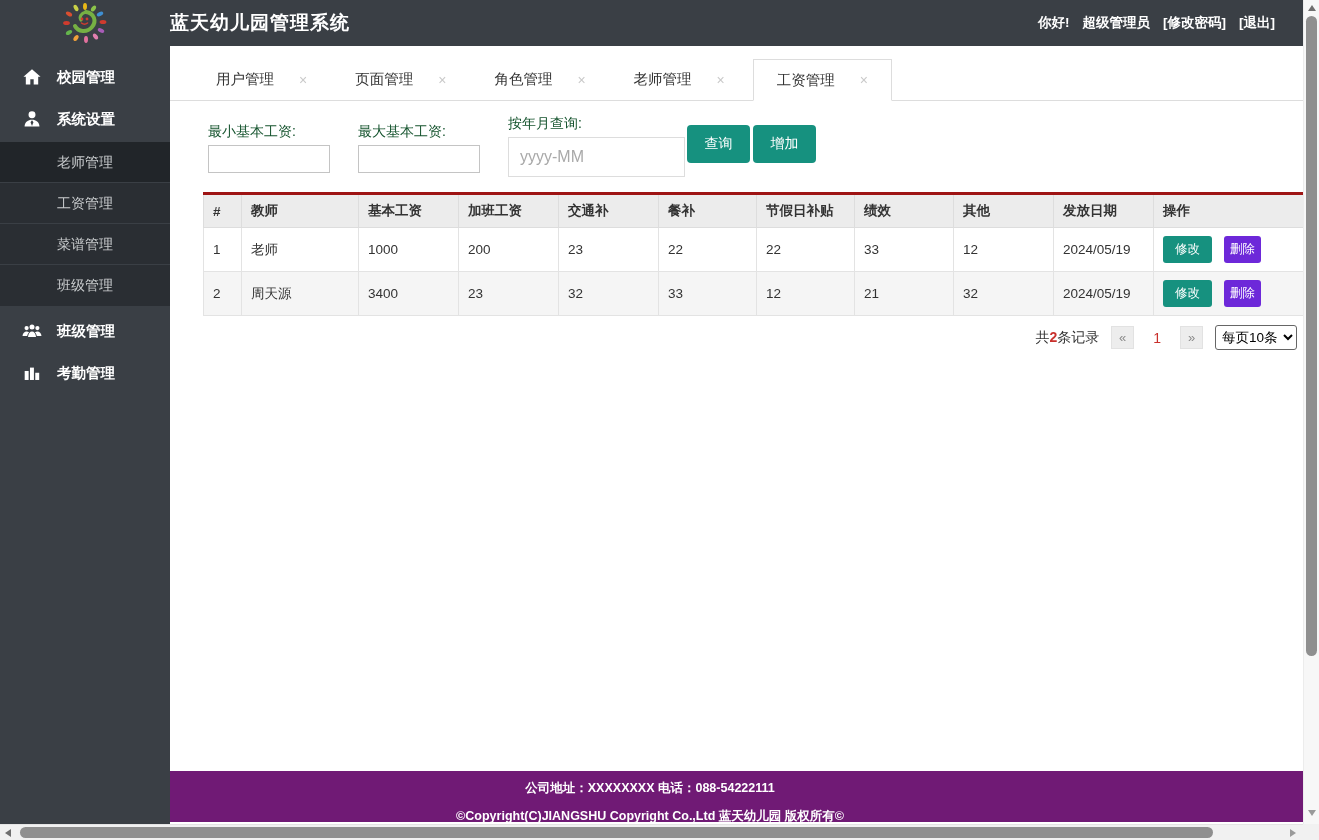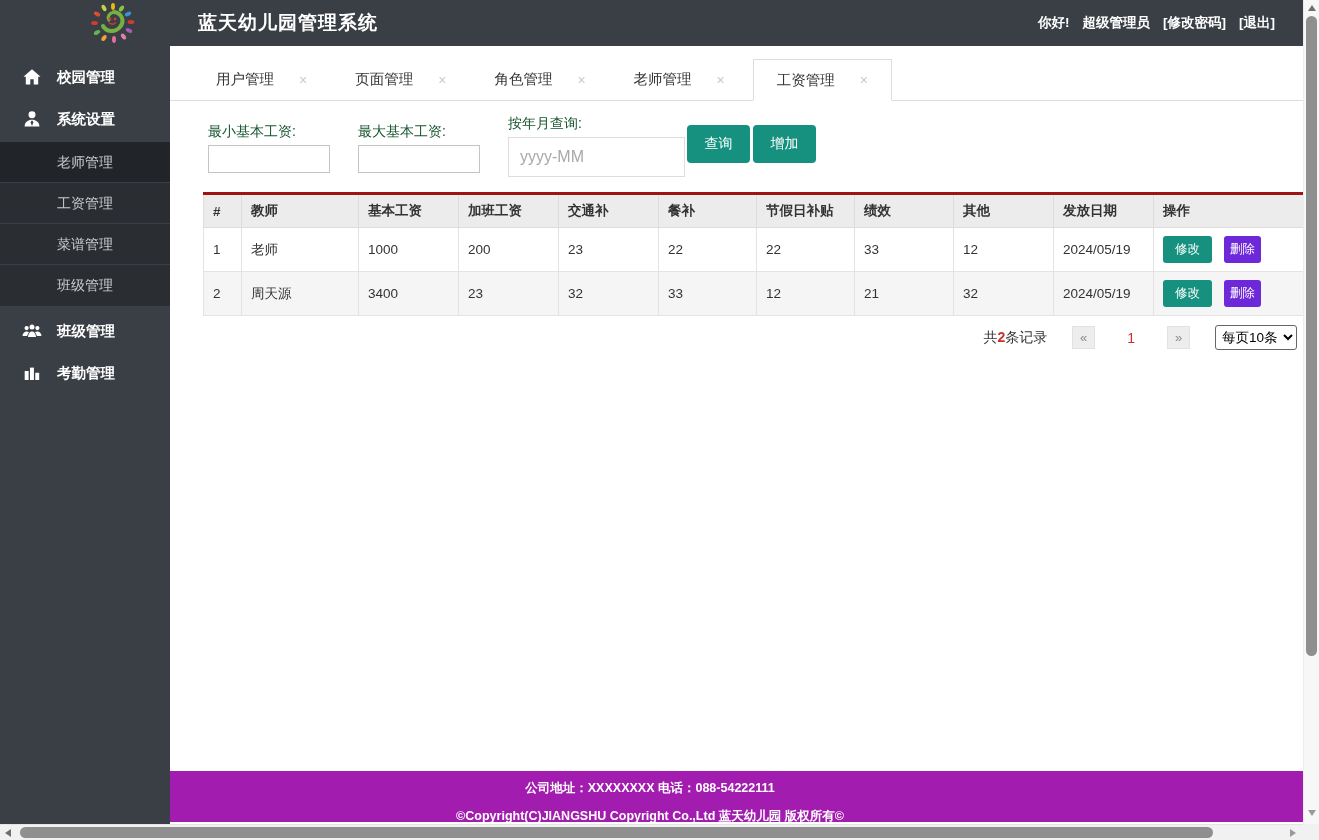--- a/index.html
+++ b/index.html
@@ -2,21 +2,21 @@
 <html><head>
 <meta charset="utf-8">
 <style>
   * { margin:0; padding:0; box-sizing:border-box; }
   html,body { width:1319px; height:840px; overflow:hidden; background:#fff;
     font-family:"Liberation Sans","DejaVu Sans",sans-serif; }
   .viewport { position:absolute; left:0; top:0; width:1303px; height:824px; overflow:hidden; background:#fff; }
 
   
   .topbar { position:absolute; left:0; top:0; width:1303px; height:46px; background:#3a3f45;
-    display:flex; align-items:center;padding-left:28px; }
+    display:flex; align-items:center; }
   .logo-wrap { width:170px; height:46px; display:flex; align-items:center; justify-content:center; }
   .app-title { color:#fff; font-size:19px; font-weight:bold; letter-spacing:1px; }
   .user-area { margin-left:auto; padding-right:28px; display:flex; align-items:center; gap:13px;
     color:#fff; font-size:13.5px; font-weight:bold; }
   .user-area .link { cursor:pointer; }
 
   
   .sidebar { position:absolute; left:0; top:46px; width:170px; height:778px; background:#3a3f45; padding-top:10px; }
   .side-item { height:42px; display:flex; align-items:center; padding-left:22px; cursor:pointer; }
   .side-item .ic { width:20px; height:18px; display:flex; align-items:center; justify-content:center; }
@@ -57,31 +57,31 @@
   .salary-table th { background:#ececec; font-weight:bold; text-align:left; padding:7px 9px;
     border:1px solid #ddd; border-top:none; }
   .salary-table td { padding:8px 9px; border:1px solid #e3e3e3; background:#fff; }
   .salary-table tr.alt td { background:#f5f5f5; }
   .btn-edit { background:#16917f; color:#fff; border:none; border-radius:3px; padding:5px 12px;
     font-size:12.5px; cursor:pointer; margin-right:12px; font-family:inherit; }
   .btn-del { background:#6d28d9; color:#fff; border:none; border-radius:3px; padding:5px 6px;
     font-size:12.5px; cursor:pointer; font-family:inherit; }
 
   
-  .pager { display:flex; justify-content:flex-end; align-items:center; gap:25px;
+  .pager { display:flex; justify-content:flex-end; align-items:center; gap:12px;
     margin:9px 6px 0 4px; font-size:14px; color:#333; }
   .pager .total b { color:#c9302c; }
   .pg-btn { width:23px; height:23px; background:#ededed; border:1px solid #e2e2e2; color:#8a8a8a;
     display:flex; align-items:center; justify-content:center; font-size:13px; cursor:pointer; }
   .pg-cur { color:#c9302c; padding:0 7px; cursor:pointer; }
   .pager select { height:25px; font-size:13.5px; border:1px solid #666; border-radius:3px;
     background:#fff; font-family:inherit; padding:0 2px; }
 
   
-  .footer { position:absolute; left:170px; top:771px; width:1133px; height:51px; background:#a21caf; }
+  .footer { position:absolute; left:170px; top:771px; width:1133px; height:51px; background:#701a75; }
   .footer .inner { width:960px; text-align:center; color:#fff; font-weight:bold; font-size:12.5px; padding-top:9px; }
   .footer .inner div { margin-bottom:11px; }
 
   
   .v-scroll { position:absolute; right:0; top:0; width:16px; height:824px; background:#f7f7f7; border-left:1px solid #ececec; }
   .v-thumb { position:absolute; left:2px; top:16px; width:11px; height:640px; background:#8f8f8f; border-radius:6px; }
   .arr { position:absolute; width:0; height:0; }
   .arr.up { left:4px; top:5px; border-left:4px solid transparent; border-right:4px solid transparent; border-bottom:6px solid #6f6f6f; }
   .arr.down { left:4px; top:810px; border-left:4px solid transparent; border-right:4px solid transparent; border-top:6px solid #9a9a9a; }
   .h-scroll { position:absolute; left:0; top:824px; width:1303px; height:16px; background:#f1f1f1; border-top:1px solid #e4e4e4; }

